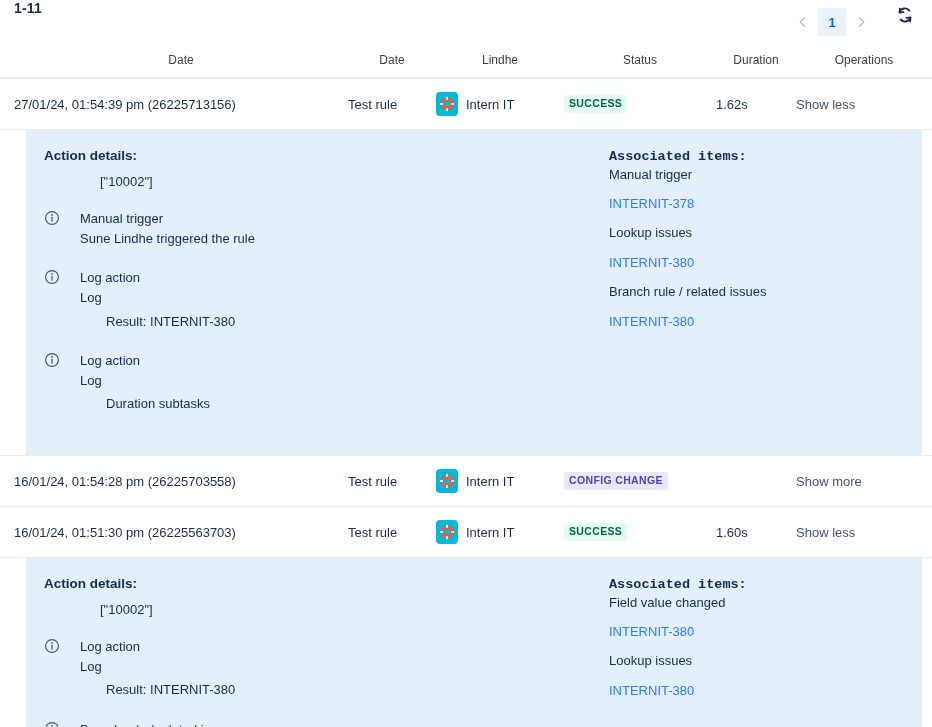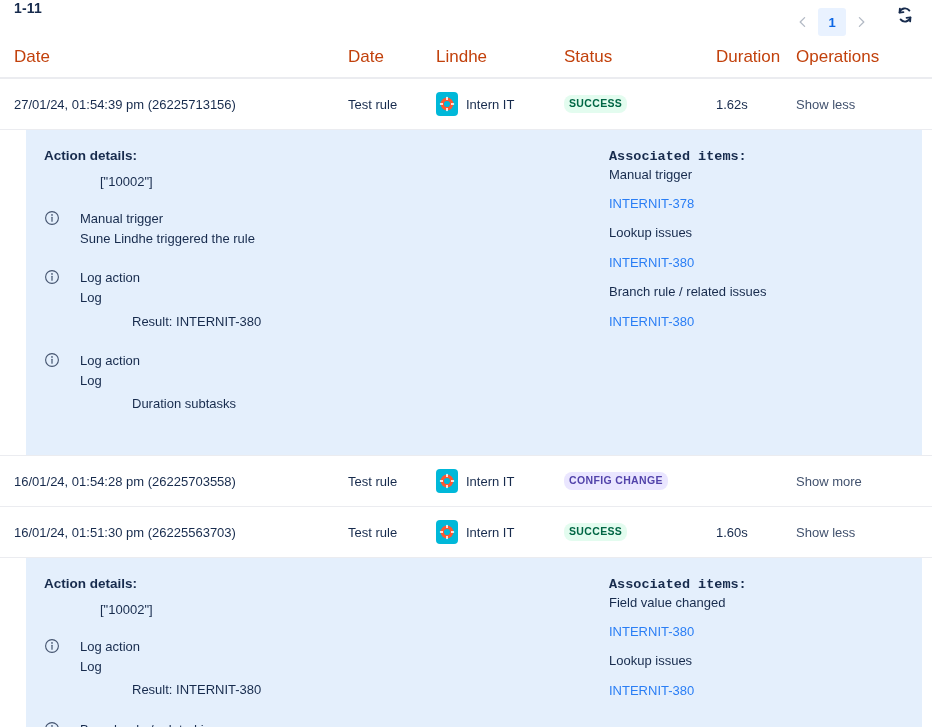--- a/index.html
+++ b/index.html
@@ -58,24 +58,24 @@
   .tbl { width: 100%; border-collapse: collapse; table-layout: fixed; }
 
   .col-date  { width: 348px; }
   .col-rule  { width: 88px; }
   .col-scope { width: 128px; }
   .col-status{ width: 152px; }
   .col-dur   { width: 80px; }
   .col-ops   { width: 136px; }
 
   thead th {
-    text-align: left;
-    font-size: 17px;
+    text-align: center;
+    font-size: 12px;
     font-weight: normal;
-    color: #c2410c;
+    color: #404040;
     padding: 0 0 10px 0;
     border-bottom: 2px solid #ebecf0;
     vertical-align: bottom;
     height: 34px;
   }
   thead th:first-child { padding-left: 14px; }
 
   tbody td {
     font-size: 13px;
     color: #172b4d;
@@ -93,21 +93,21 @@
     border-radius: 4px;
     background: #00b8d9;
     flex: 0 0 auto;
     display: flex; align-items: center; justify-content: center;
   }
   .scope-avatar svg { display: block; }
 
   .badge {
     display: inline-block;
     padding: 2px 5px 3px;
-    border-radius: 8px;
+    border-radius: 3px;
     font-size: 10.5px;
     font-weight: bold;
     letter-spacing: .35px;
     line-height: 1.25;
   }
   .badge-success { background: #e3fcef; color: #006644; }
   .badge-config  { background: #eae6ff; color: #5243aa; }
 
   .op-link {
     color: #42526e;
@@ -151,21 +151,21 @@
     color: #44546f;
   }
   .info-icon svg { display: block; }
   .action-body { margin-left: 20px; }
   .action-title { font-size: 13px; color: #172b4d; line-height: 1.55; }
   .action-sub   { font-size: 13px; color: #172b4d; line-height: 1.55; }
   .action-result{
     font-size: 13px;
     color: #172b4d;
     line-height: 1.55;
-    margin-left: 52px;
+    margin-left: 26px;
     margin-top: 3px;
   }
 
   .assoc-heading {
     font-size: 13.5px;
     font-weight: bold;
     color: #172b4d;
     line-height: 1.35;
     font-family: Liberation Mono, monospace;
   }

